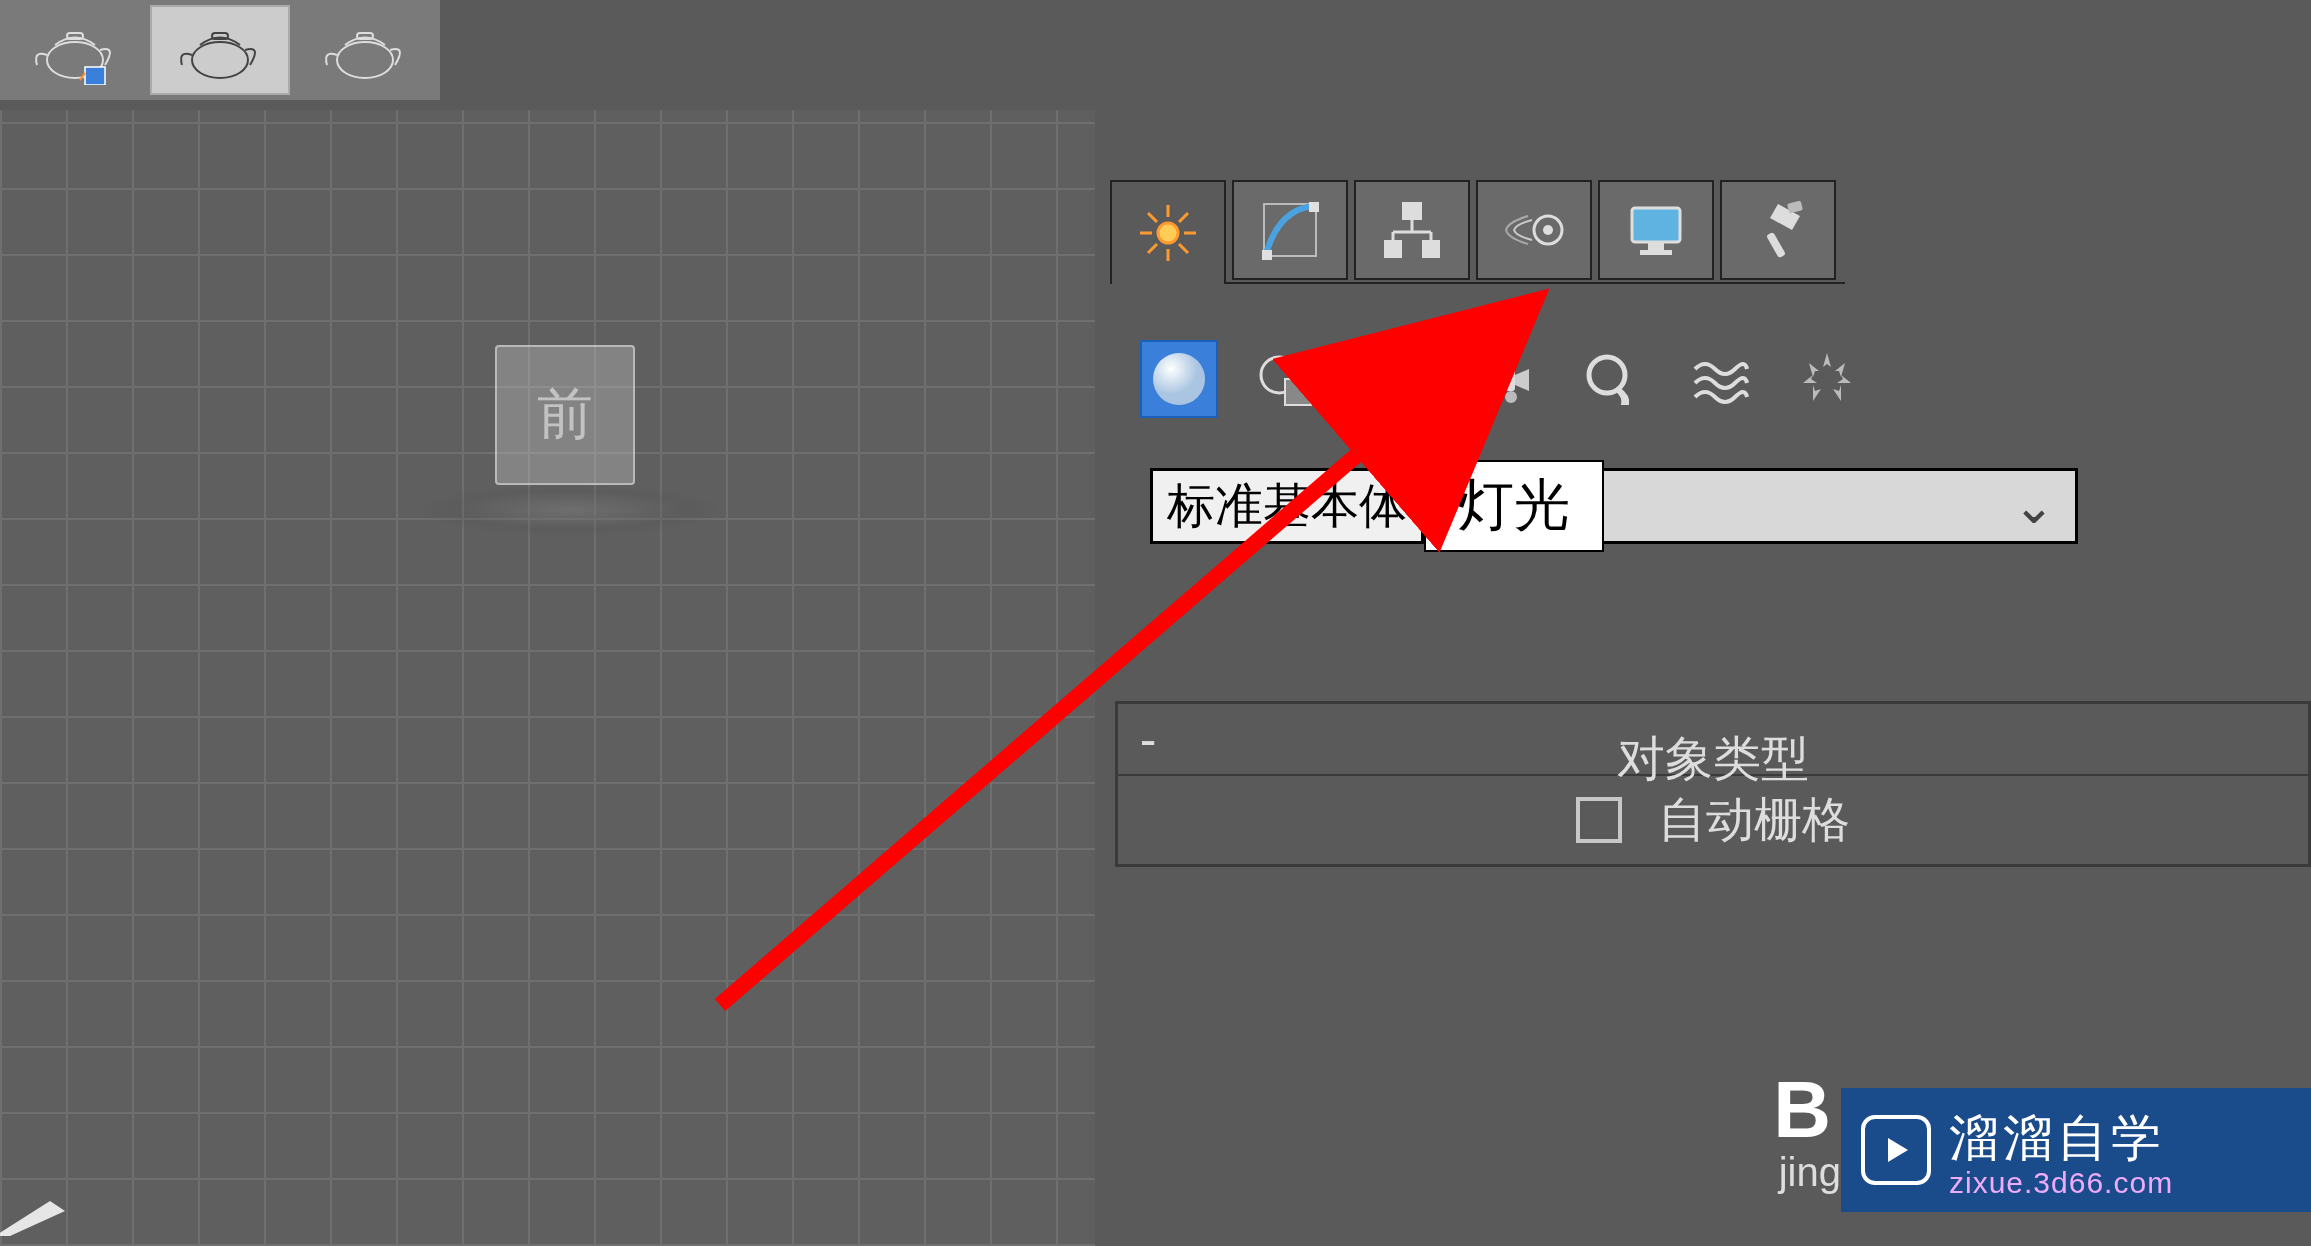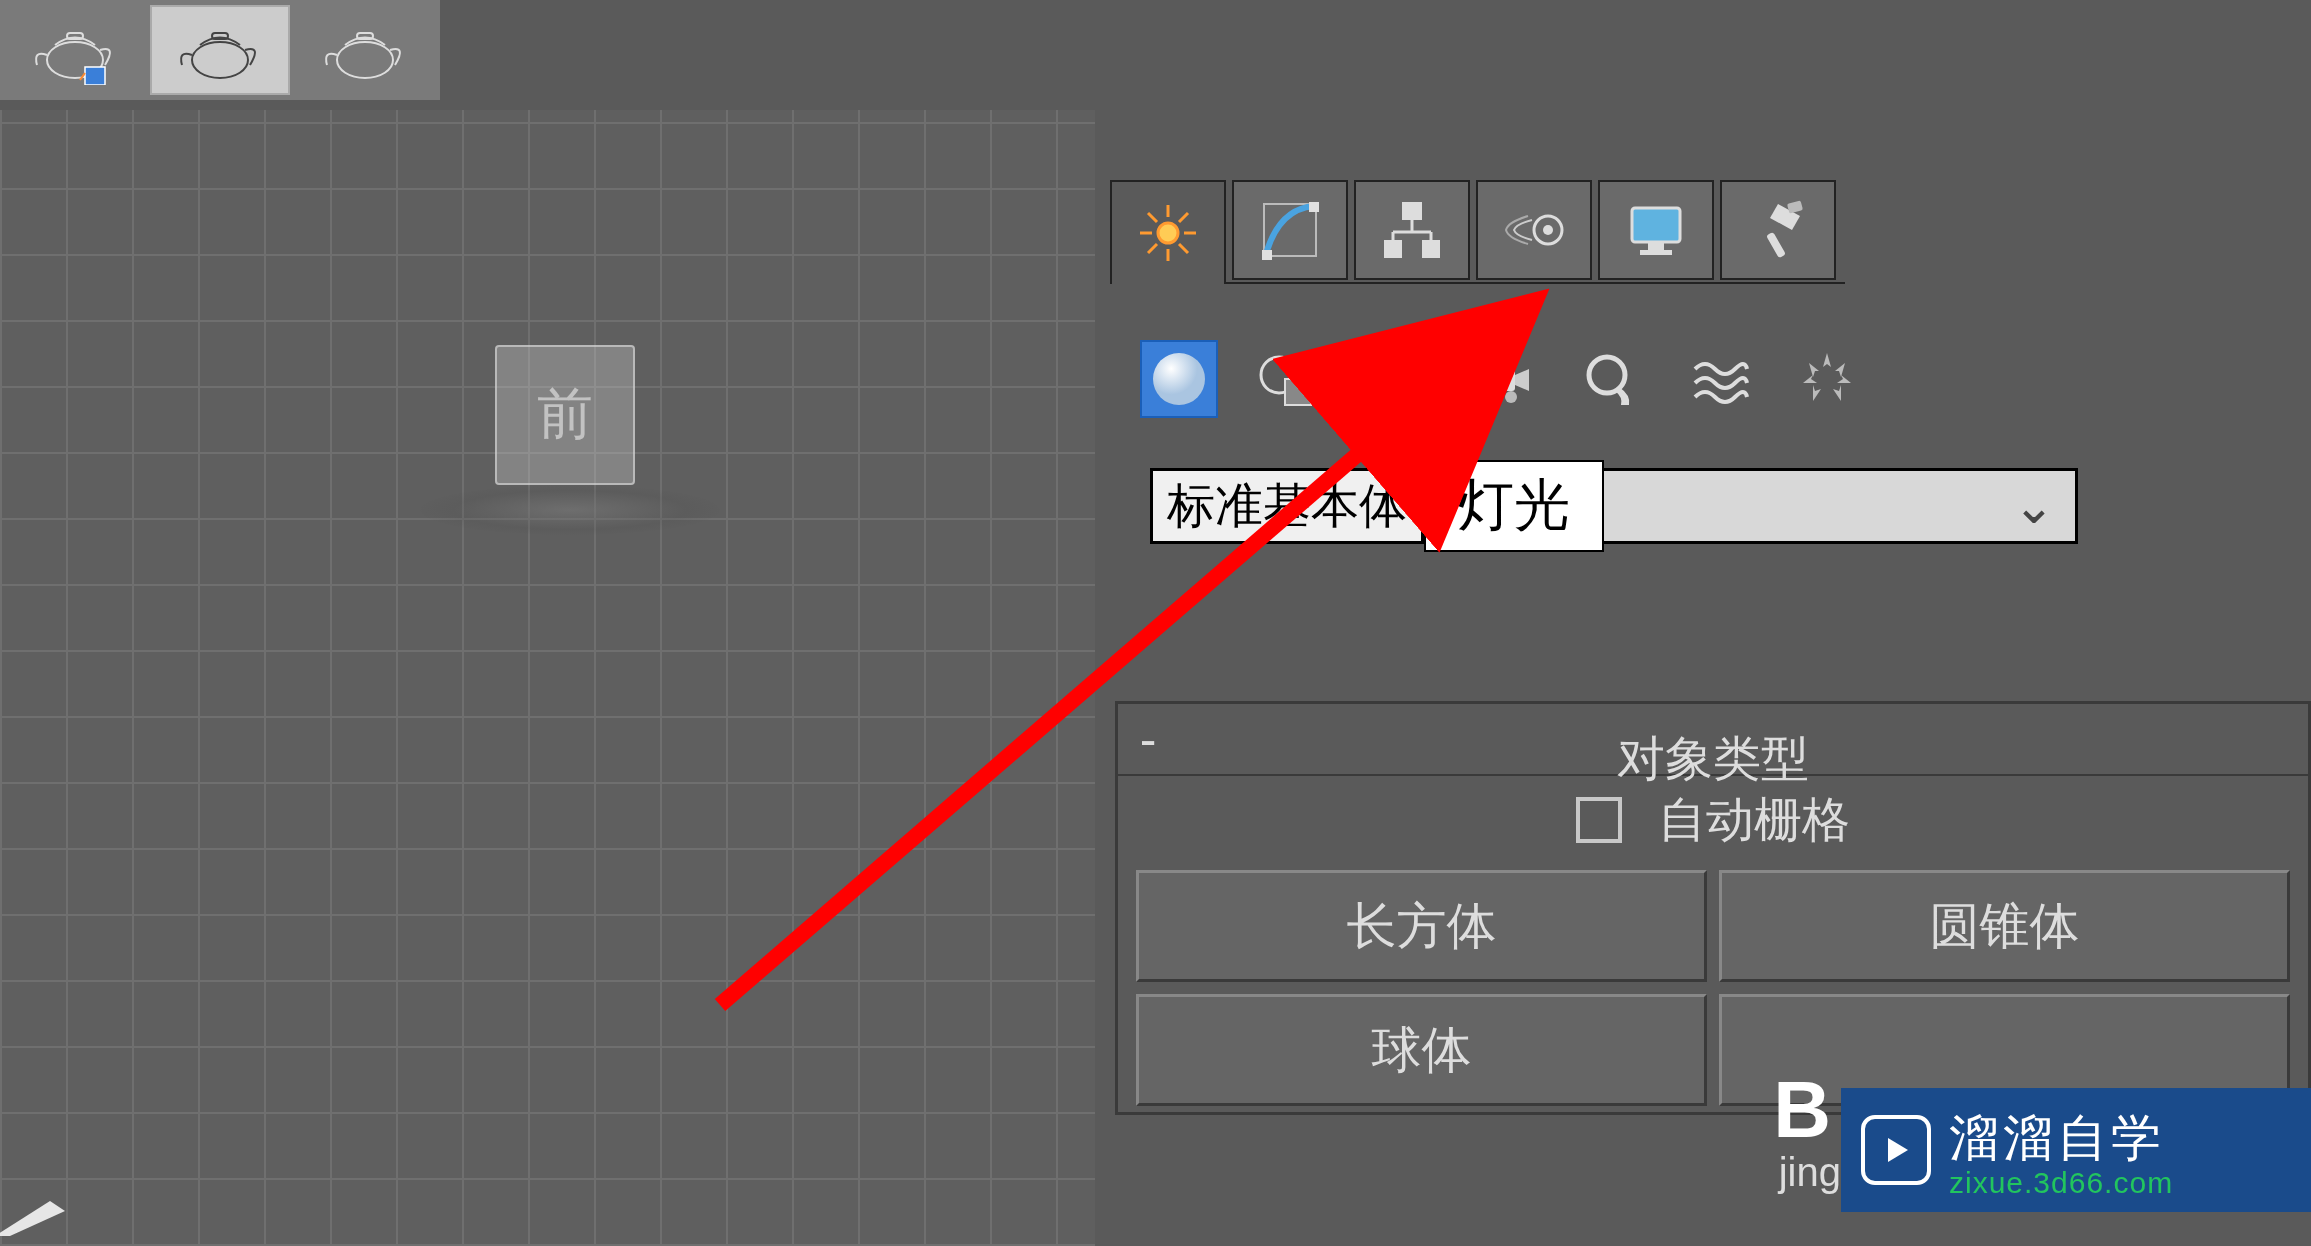--- a/index.html
+++ b/index.html
@@ -322,21 +322,21 @@
     }
     .banner-logo svg { width: 40px; height: 40px; }
     .banner-text {
       display: flex;
       flex-direction: column;
       color: #fff;
       line-height: 1.1;
       margin-top: 10px;
     }
     .banner-text-main { font-size: 50px; letter-spacing: 4px; }
-    .banner-text-sub { font-size: 30px; letter-spacing: 1px; color: #22c55e;}
+    .banner-text-sub { font-size: 30px; letter-spacing: 1px; color: #f0abfc;}
   </style>
 </head>
 <body>
 
 <div class="top-toolbar">
   <div class="teapot-btn">
     <svg class="teapot-svg" viewBox="0 0 100 70">
       <ellipse cx="50" cy="45" rx="28" ry="18" fill="none" stroke="#ddd" stroke-width="2"></ellipse>
       <path d="M 30 30 Q 50 15 70 30" fill="none" stroke="#ddd" stroke-width="2"></path>
       <rect x="42" y="18" width="16" height="6" rx="3" fill="none" stroke="#ddd" stroke-width="2"></rect>
@@ -508,26 +508,20 @@
 
   <div class="object-panel">
     <div class="panel-header">
       <div class="panel-collapse">-</div>
       <div class="panel-title">对象类型</div>
     </div>
     <div class="autogrid-row">
       <div class="checkbox"></div>
       <div class="autogrid-label">自动栅格</div>
     </div>
-    <div class="type-grid">
-      <div class="type-btn">长方体</div>
-      <div class="type-btn">圆锥体</div>
-      <div class="type-btn">球体</div>
-      <div class="type-btn"></div>
-    </div>
   </div>
 </div>
 
 <svg class="arrow" style="top:0;left:0;" width="2311" height="1246">
   <defs>
       <marker id="ah" markerWidth="16" markerHeight="16" refX="2" refY="8" orient="auto">
         <polygon points="0,0 16,8 0,16" fill="#ff0000"></polygon>
       </marker>
     </defs>
   <line x1="720" y1="1005" x2="1380" y2="435" stroke="#ff0000" stroke-width="16" marker-end="url(#ah)"></line>

